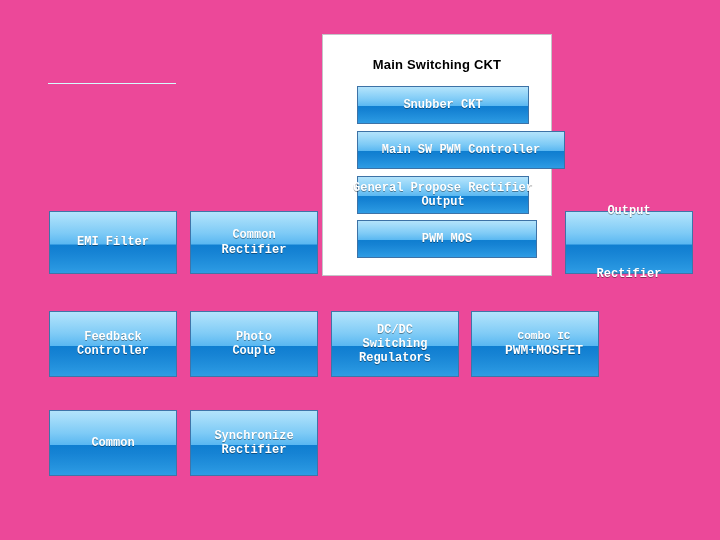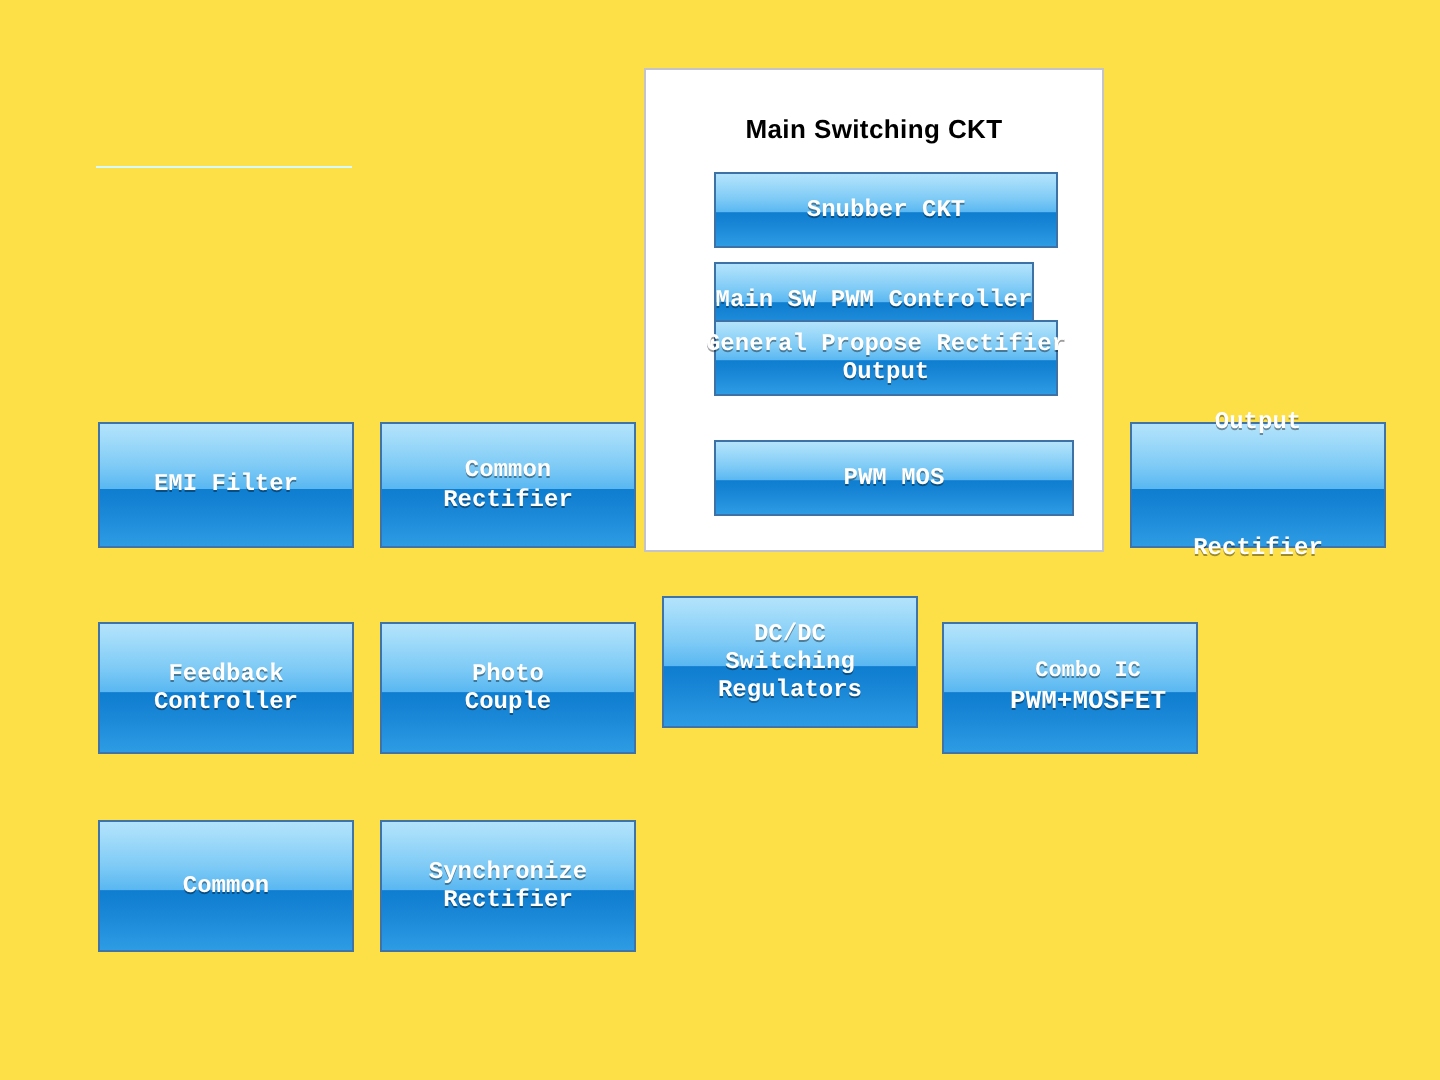--- a/index.html
+++ b/index.html
@@ -15,21 +15,21 @@
     font-family: "Liberation Sans", sans-serif;
     -webkit-font-smoothing: none;
   }
 
   #canvas {
     position: absolute;
     left: 0;
     top: 0;
     width: 720px;
     height: 540px;
-    background: #fde047;
+    background: #ec4899;
   }
 
   
   .accent-rule {
     position: absolute;
     left: 48px;
     top: 83px;
     width: 128px;
     height: 1px;
     background: #d6fbfd;
@@ -106,25 +106,25 @@
   <div class="accent-rule"></div>
 
   <div class="group-box">
     <div class="group-title">Main Switching CKT</div>
   </div>
 
   <div class="node inner fs-12" style="left:357px; top:86px; width:172px; height:38px;">
     <span class="ln">Snubber CKT</span>
   </div>
 
-  <div class="node inner fs-12" style="left:357px; top:131px; width:160px; height:38px;">
+  <div class="node inner fs-12" style="left:357px; top:131px; width:208px; height:38px;">
     <span class="ln">Main SW PWM Controller</span>
   </div>
 
-  <div class="node inner fs-12" style="left:357px; top:160px; width:172px; height:38px;">
+  <div class="node inner fs-12" style="left:357px; top:176px; width:172px; height:38px;">
     <span class="ln">General Propose Rectifier</span>
     <span class="ln">Output</span>
   </div>
 
   <div class="node inner fs-12" style="left:357px; top:220px; width:180px; height:38px;">
     <span class="ln">PWM MOS</span>
   </div>
 
   <div class="node fs-12" style="left:49px; top:211px; width:128px; height:63px;">
     <span class="ln">EMI Filter</span>
@@ -143,21 +143,21 @@
   <div class="node fs-12" style="left:49px; top:311px; width:128px; height:66px;">
     <span class="ln">Feedback</span>
     <span class="ln">Controller</span>
   </div>
 
   <div class="node fs-12" style="left:190px; top:311px; width:128px; height:66px;">
     <span class="ln">Photo</span>
     <span class="ln">Couple</span>
   </div>
 
-  <div class="node fs-12" style="left:331px; top:298px; width:128px; height:66px;">
+  <div class="node fs-12" style="left:331px; top:311px; width:128px; height:66px;">
     <span class="ln">DC/DC</span>
     <span class="ln">Switching</span>
     <span class="ln">Regulators</span>
   </div>
 
   <div class="node fs-11" style="left:471px; top:311px; width:128px; height:66px;">
     <span class="ln">Combo IC</span>
     <span class="ln fs-13">PWM+MOSFET</span>
   </div>
 

